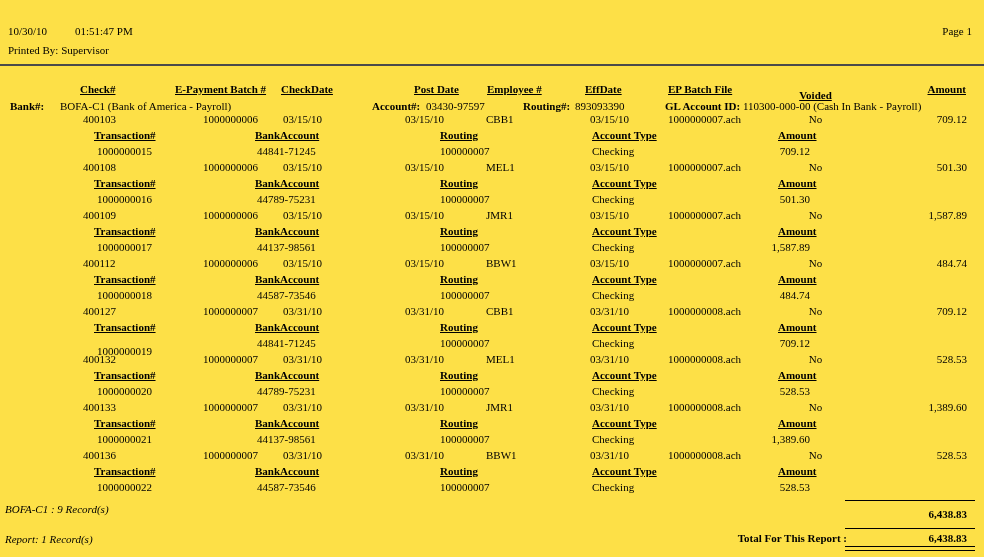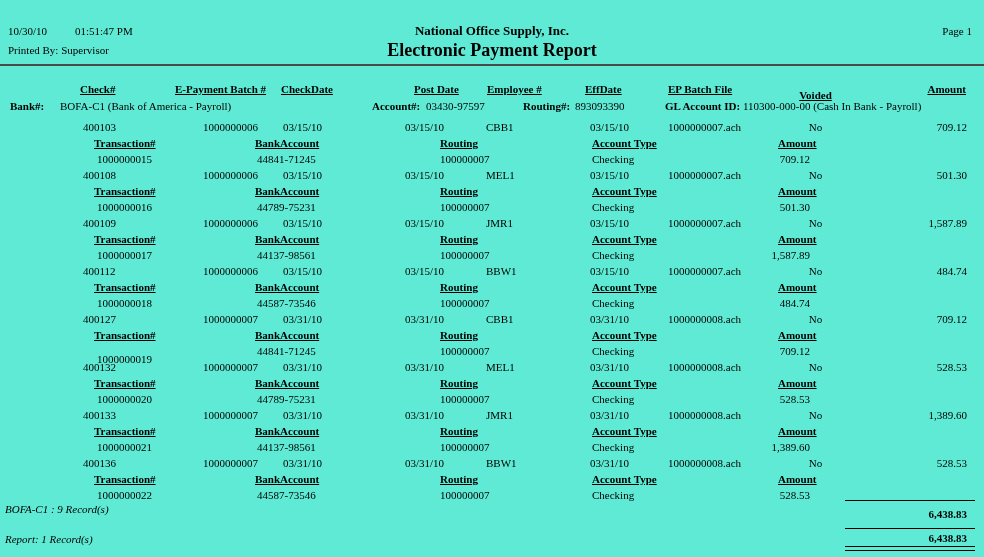--- a/index.html
+++ b/index.html
@@ -1,17 +1,17 @@
 <!DOCTYPE html>
 <html><head>
 <meta charset="utf-8">
 <style>
   html,body{margin:0;padding:0;background:#fff;}
   .page{
-    position:relative;width:984px;height:557px;background:#5eead4;
+    position:relative;width:984px;height:557px;background:#fde047;
     font-family:"Liberation Serif", serif;font-size:11px;color:#000;
     overflow:hidden;
   }
   .f{position:absolute;height:14px;line-height:14px;white-space:nowrap;}
   .b{font-weight:bold;}
   .u{text-decoration:underline;}
   .i{font-style:italic;}
   .r{text-align:right;}
   .c{text-align:center;}
   .hrule{position:absolute;left:0;width:984px;height:2px;background:#4a4a4a;}
@@ -22,22 +22,20 @@
   .rtitle{position:absolute;left:0;width:984px;text-align:center;font-weight:bold;font-size:18px;}
 </style>
 </head>
 <body>
 
 <div class="page">
 
   <span class="f" style="left:8px;top:24px;">10/30/10</span>
   <span class="f" style="left:75px;top:24px;">01:51:47 PM</span>
   <span class="f" style="left:8px;top:43px;">Printed By: Supervisor</span>
-  <div class="company" style="top:23px;">National Office Supply, Inc.</div>
-  <div class="rtitle" style="top:40px;">Electronic Payment Report</div>
   <span class="f r" style="right:12px;top:24px;width:60px;">Page 1</span>
   <div class="hrule" style="top:64px;"></div>
 
   <span class="f b u" style="left:80px;top:82px;">Check#</span>
   <span class="f b u" style="left:175px;top:82px;">E-Payment Batch #</span>
   <span class="f b u" style="left:281px;top:82px;">CheckDate</span>
   <span class="f b u" style="left:414px;top:82px;">Post Date</span>
   <span class="f b u" style="left:487px;top:82px;">Employee #</span>
   <span class="f b u" style="left:585px;top:82px;">EffDate</span>
   <span class="f b u" style="left:668px;top:82px;">EP Batch File</span>
@@ -46,21 +44,21 @@
 
   <span class="f b" style="left:10px;top:99px;">Bank#:</span>
   <span class="f" style="left:60px;top:99px;">BOFA-C1 (Bank of America - Payroll)</span>
   <span class="f b" style="left:372px;top:99px;">Account#:</span>
   <span class="f" style="left:426px;top:99px;">03430-97597</span>
   <span class="f b" style="left:523px;top:99px;">Routing#:</span>
   <span class="f" style="left:575px;top:99px;">893093390</span>
   <span class="f b" style="left:665px;top:99px;">GL Account ID:</span>
   <span class="f" style="left:743px;top:99px;">110300-000-00 (Cash In Bank - Payroll)</span>
 
-  <div style="position:absolute;left:0;top:120px;width:815px;">
+  <div style="position:absolute;left:0;top:112px;width:815px;">
     <div class="rowgroup">
       <span class="f" style="left:83px;top:0;">400103</span>
       <span class="f r" style="left:160px;top:0;width:98px;">1000000006</span>
       <span class="f" style="left:283px;top:0;">03/15/10</span>
       <span class="f" style="left:405px;top:0;">03/15/10</span>
       <span class="f" style="left:486px;top:0;">CBB1</span>
       <span class="f" style="left:590px;top:0;">03/15/10</span>
       <span class="f" style="left:668px;top:0;">1000000007.ach</span>
       <span class="f c" style="left:783px;top:0;width:65px;">No</span>
       <span class="f r" style="left:860px;top:0;width:107px;">709.12</span>
@@ -245,17 +243,18 @@
       <span class="f" style="left:592px;top:32px;">Checking</span>
       <span class="f r" style="left:720px;top:32px;width:90px;">528.53</span>
     </div>
   </div>
 
   <span class="f i" style="left:5px;top:502px;">BOFA-C1 : 9 Record(s)</span>
   <div class="tline" style="left:845px;top:500px;width:130px;"></div>
   <span class="f b r" style="left:860px;top:507px;width:107px;">6,438.83</span>
 
   <span class="f i" style="left:5px;top:532px;">Report: 1 Record(s)</span>
+  <span class="f b r" style="left:560px;top:531px;width:287px;">Total For This Report :</span>
   <div class="tline" style="left:845px;top:528px;width:130px;"></div>
   <span class="f b r" style="left:860px;top:531px;width:107px;">6,438.83</span>
   <div class="dline" style="left:845px;top:546px;width:130px;"></div>
 
 </div>
 
 </body></html>

